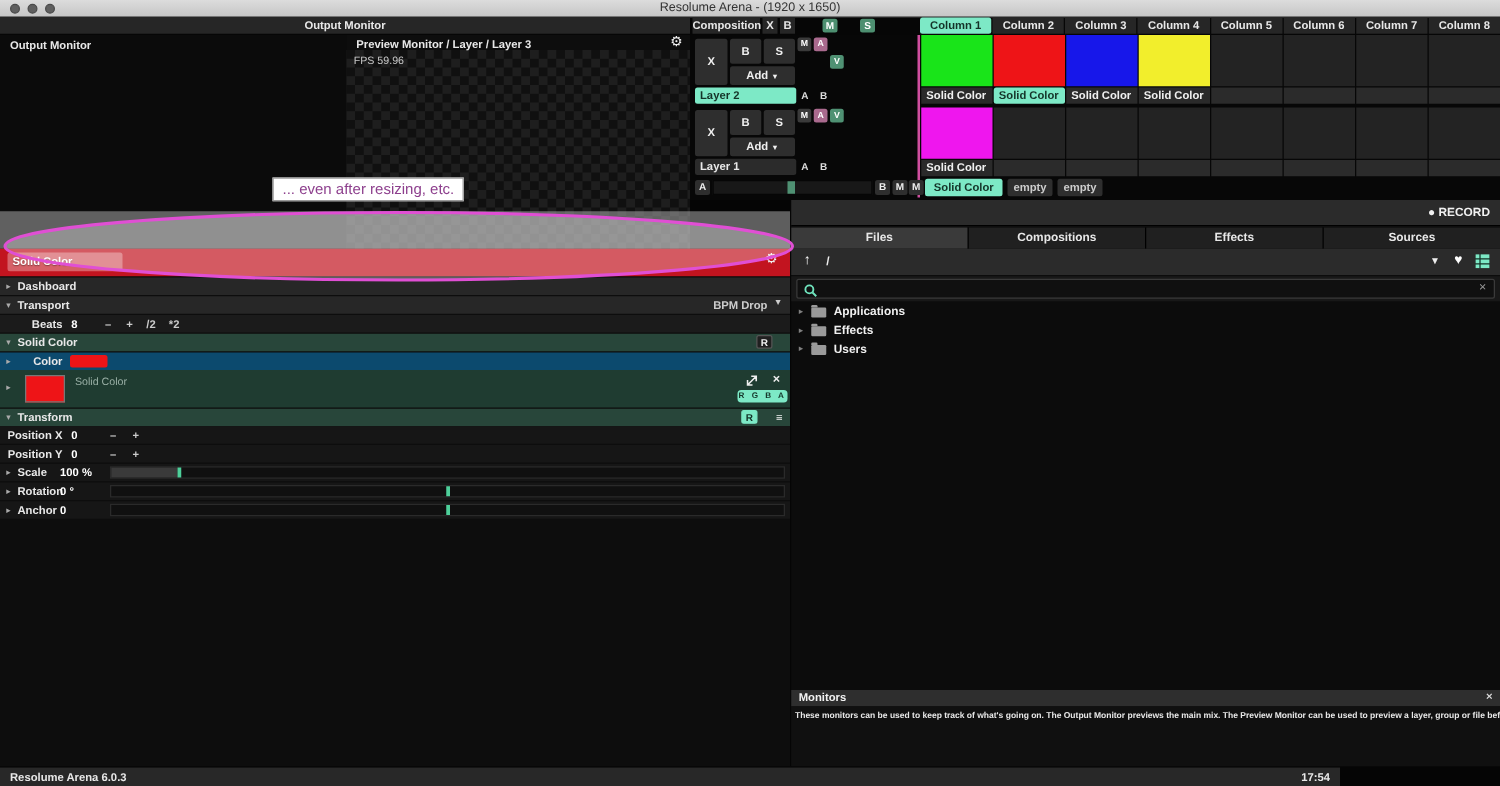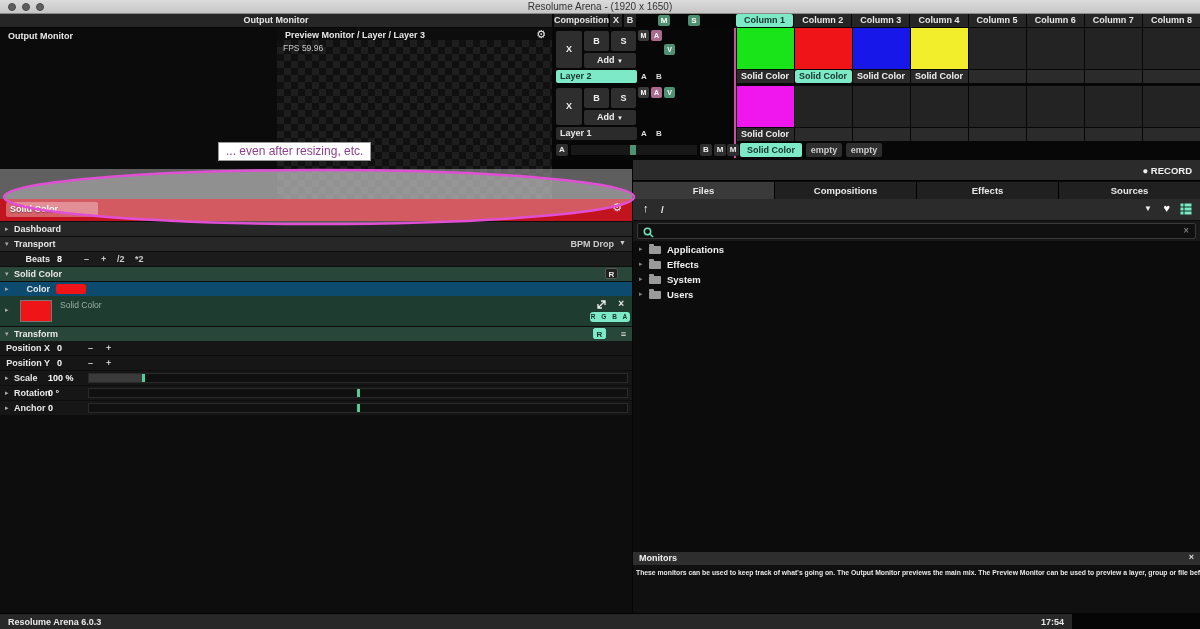--- a/index.html
+++ b/index.html
@@ -437,25 +437,20 @@
         <span class="tname">Applications</span>
       </div>
       <div class="trow">
         <span class="tri2">▸</span>
         <span class="folder-ic"></span>
         <span class="tname">Effects</span>
       </div>
       <div class="trow">
         <span class="tri2">▸</span>
         <span class="folder-ic"></span>
-        <span class="tname">System</span>
-      </div>
-      <div class="trow">
-        <span class="tri2">▸</span>
-        <span class="folder-ic"></span>
         <span class="tname">Users</span>
       </div>
     </div>
     <div class="monpanel-h">
       <span class="mt">Monitors</span>
       <span class="mx">×</span>
     </div>
     <div class="monpanel-b">
       <div class="desc">These monitors can be used to keep track of what's going on. The Output Monitor previews the main mix. The Preview Monitor can be used to preview a layer, group or file before its sent to the mix.</div>
     </div>

